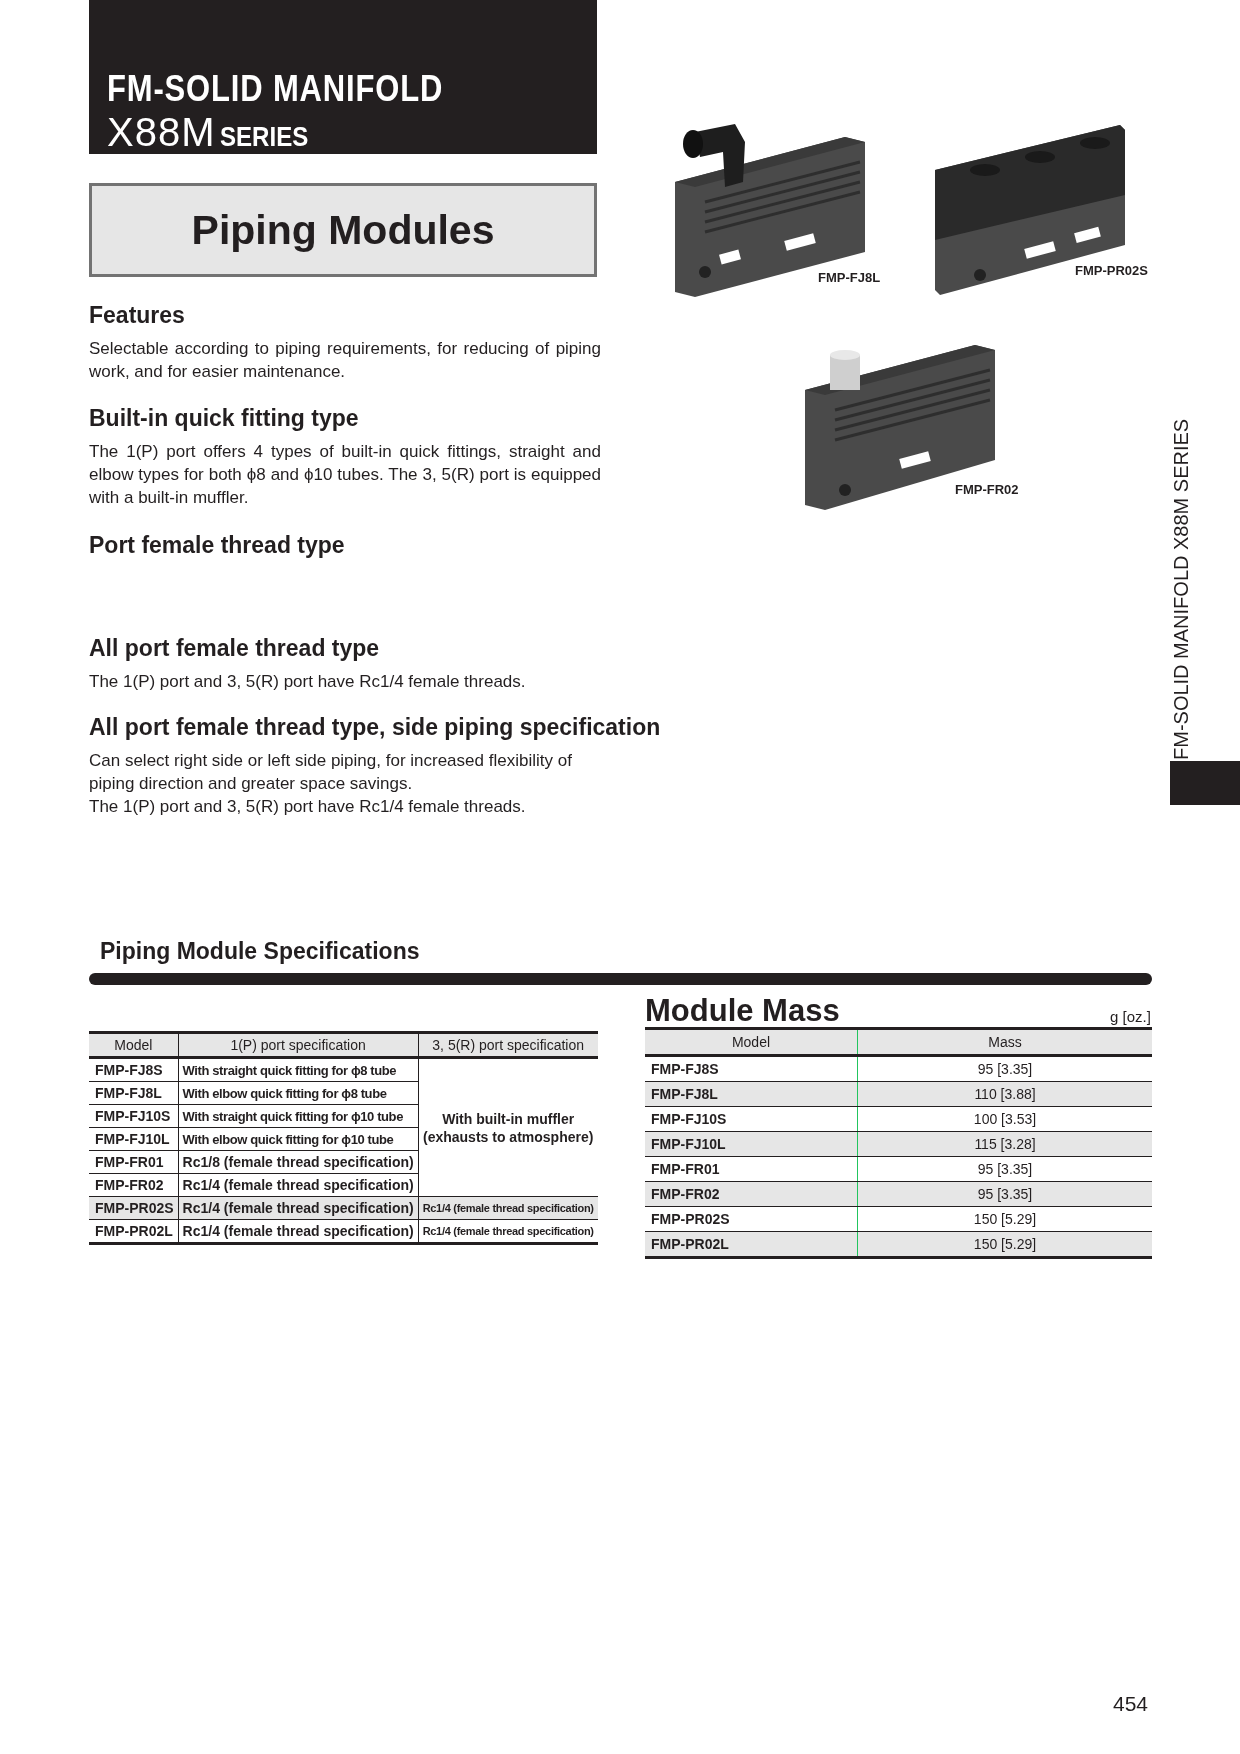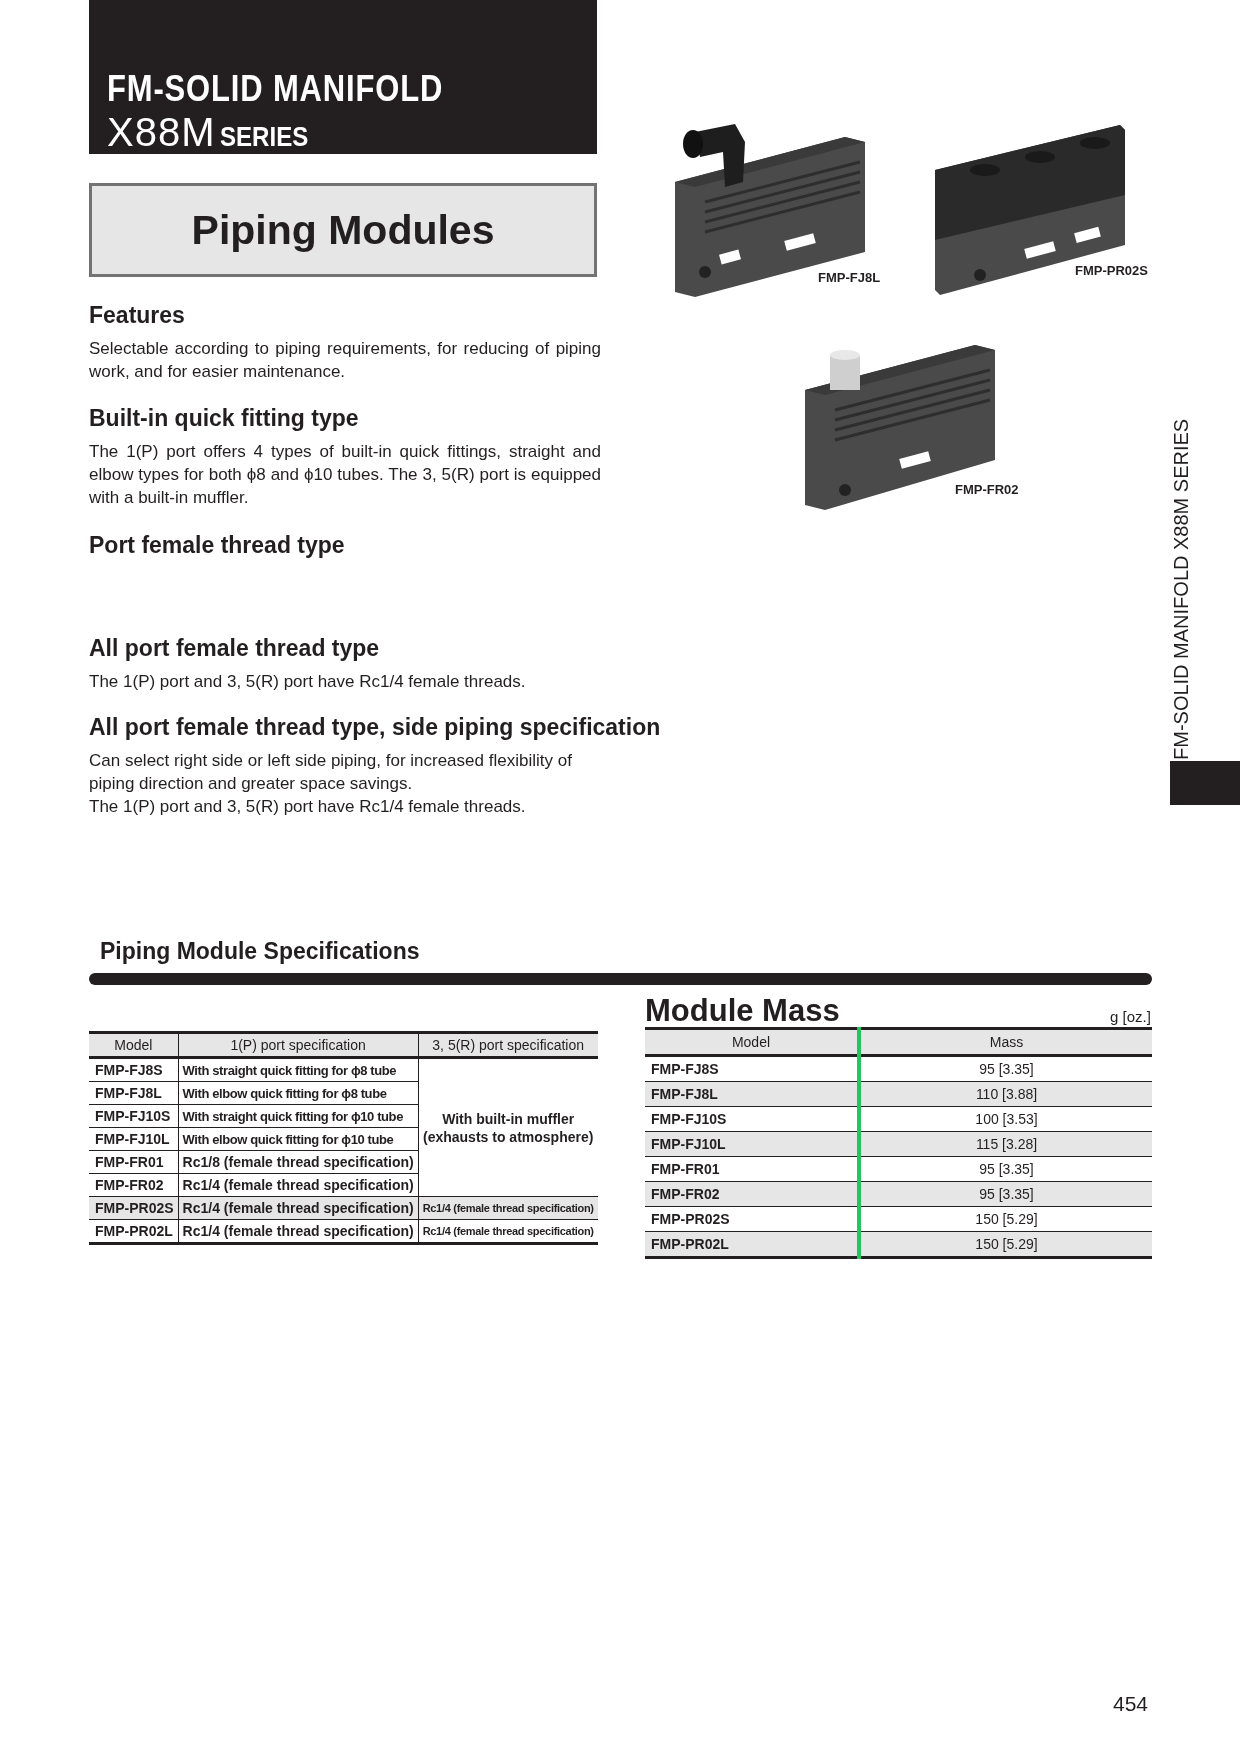--- a/index.html
+++ b/index.html
@@ -43,21 +43,21 @@
   .spec td.tiny { font-size: 11px; letter-spacing: -0.3px; text-align: center; }
   .spec td.merged { text-align: center; vertical-align: middle; font-size: 14px; line-height: 18px; white-space: normal; border-bottom: none; }
   .spec tr.shade td { background: #e6e6e6; }
   .spec tr:last-child td { border-bottom: 3px solid #231f20; }
 
   .massh { position: absolute; left: 645px; top: 993px; font-size: 31px; font-weight: bold; }
   .unit { position: absolute; left: 1110px; top: 1008px; font-size: 15px; }
   .mass { left: 645px; top: 1027px; width: 507px; font-size: 14px; }
   .mass th { background: #e6e6e6; font-weight: normal; height: 22px; border-top: 3px solid #231f20; border-bottom: 3px solid #231f20; }
   .mass td { height: 22px; border-bottom: 1px solid #231f20; }
-  .mass th + th, .mass td + td { border-left: 4px solid #22c55e; }
+  .mass th + th, .mass td + td { border-left: 1px solid #22c55e; }
   .mass td.m { font-weight: bold; padding-left: 6px; width: 205px; }
   .mass td.v { text-align: center; }
   .mass tr:nth-child(even) td { background: #e6e6e6; }
   .mass tr:last-child td { border-bottom: 3px solid #231f20; }
 
   .pagenum { position: absolute; left: 1113px; top: 1692px; font-size: 21px; }
 </style>
 </head>
 <body>
 

